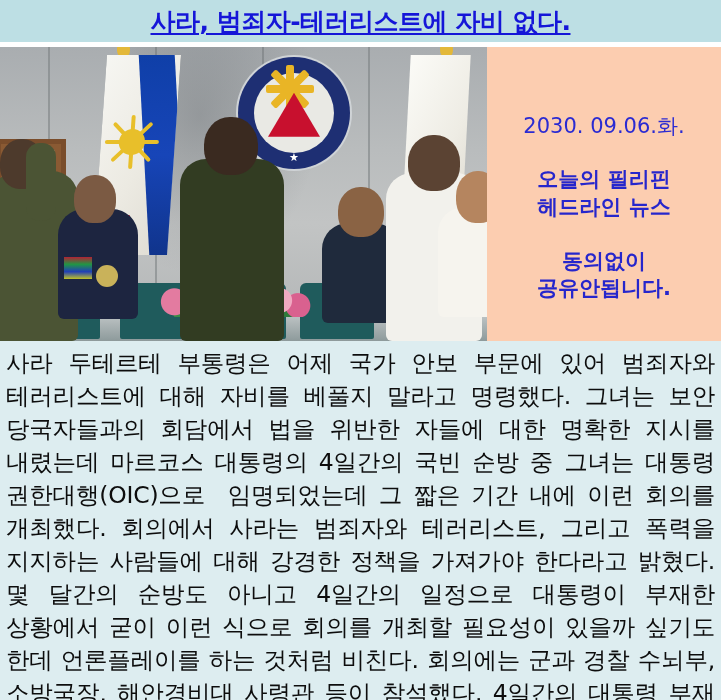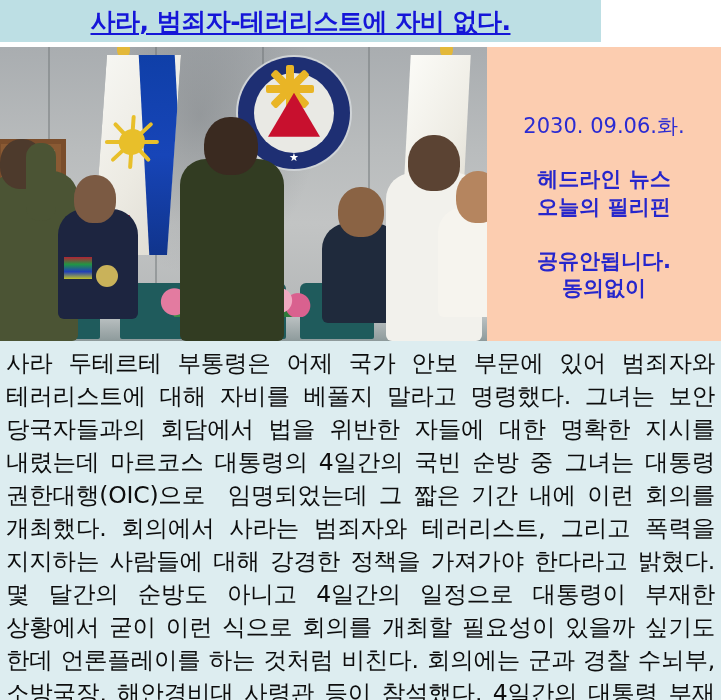--- a/index.html
+++ b/index.html
@@ -18,21 +18,21 @@
     width: 721px;
     height: 700px;
     position: relative;
     background: #ffffff;
     display: flex;
     flex-direction: column;
   }
 
   
   .header-bar {
-    width: 601px;
+    width: 721px;
     height: 42px;
     background: #bddfe4;
     display: flex;
     align-items: center;
     justify-content: center;
     flex: 0 0 auto;
   }
   .header-title {
     color: #1515d8;
     font-weight: bold;
@@ -459,26 +459,26 @@
       <div class="person" style="left:432px">
         <div class="body-shape" style="left:6px; bottom:24px; width:72px; height:110px; background:#f6f4ee;"></div>
         <div class="head" style="left:24px; bottom:118px; width:44px; height:52px; background:#b5855f;"></div>
         <div style="position:absolute; left:16px; bottom:120px; width:62px; height:58px; border-radius:50% 50% 40% 40%; background:#2a2119; z-index:-1;"></div>
       </div>
     </div>
 
     <div class="side-panel">
       <div class="side-date">2030. 09.06.화.</div>
       <div class="side-headline">
+        <div>오늘의 필리핀</div>
         <div>헤드라인 뉴스</div>
-        <div>오늘의 필리핀</div>
       </div>
       <div class="side-notice">
+        <div>동의없이</div>
         <div>공유안됩니다.</div>
-        <div>동의없이</div>
       </div>
     </div>
   </div>
 
   <div class="article">
     <p class="article-text">사라 두테르테 부통령은 어제 국가 안보 부문에 있어 범죄자와 테러리스트에 대해 자비를 베풀지 말라고 명령했다. 그녀는 보안 당국자들과의 회담에서 법을 위반한 자들에 대한 명확한 지시를 내렸는데 마르코스 대통령의 4일간의 국빈 순방 중 그녀는 대통령 권한대행(OIC)으로  임명되었는데 그 짧은 기간 내에 이런 회의를 개최했다. 회의에서 사라는 범죄자와 테러리스트, 그리고 폭력을 지지하는 사람들에 대해 강경한 정책을 가져가야 한다라고 밝혔다. 몇 달간의 순방도 아니고 4일간의 일정으로 대통령이 부재한 상황에서 굳이 이런 식으로 회의를 개최할 필요성이 있을까 싶기도 한데 언론플레이를 하는 것처럼 비친다. 회의에는 군과 경찰 수뇌부, 소방국장, 해안경비대 사령관 등이 참석했다. 4일간의 대통령 부재 시 그녀느느 대통령과 같은 권한을 부여받았는데 사전적으로 대통령 업무 수행을 연습한 게 아닐까 싶기도 하다.</p>
   </div>
 
 </div>
 

